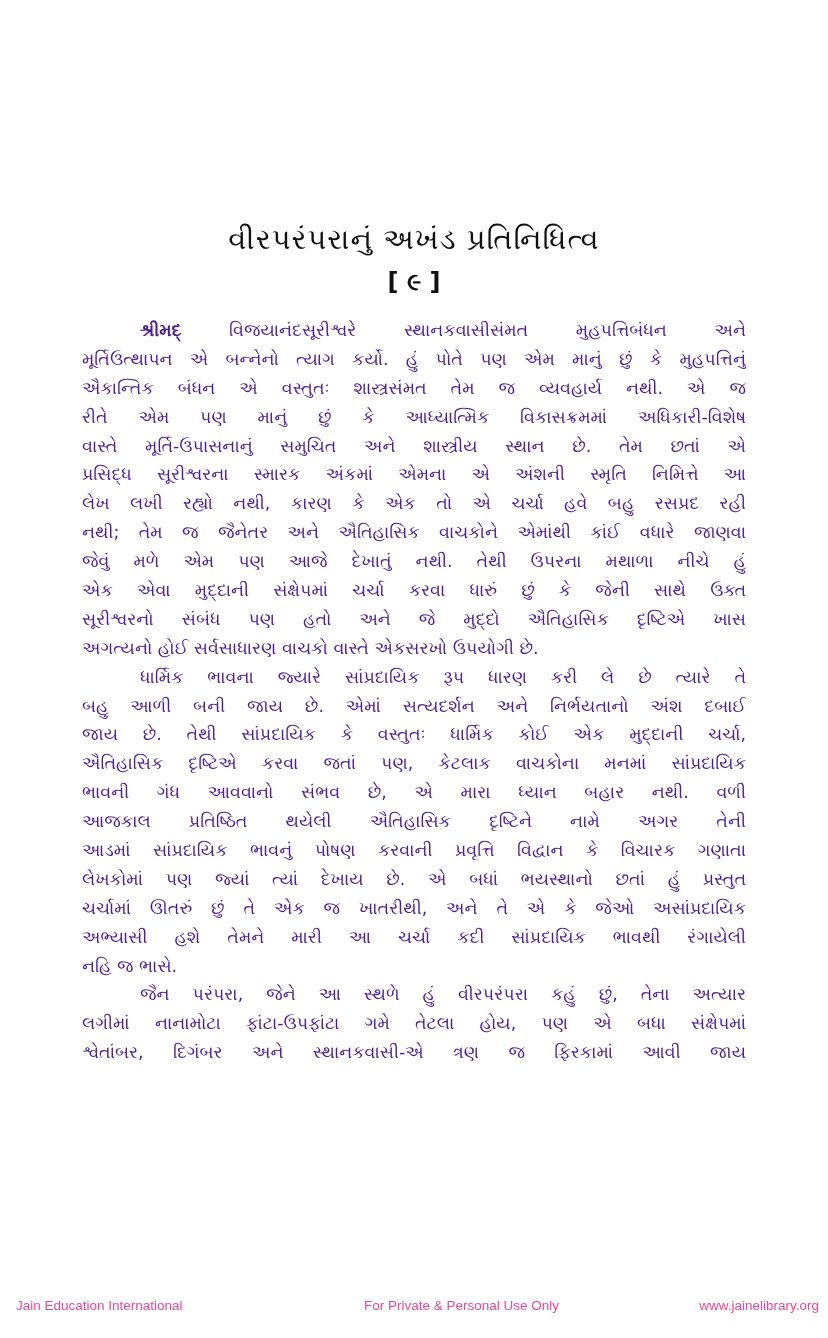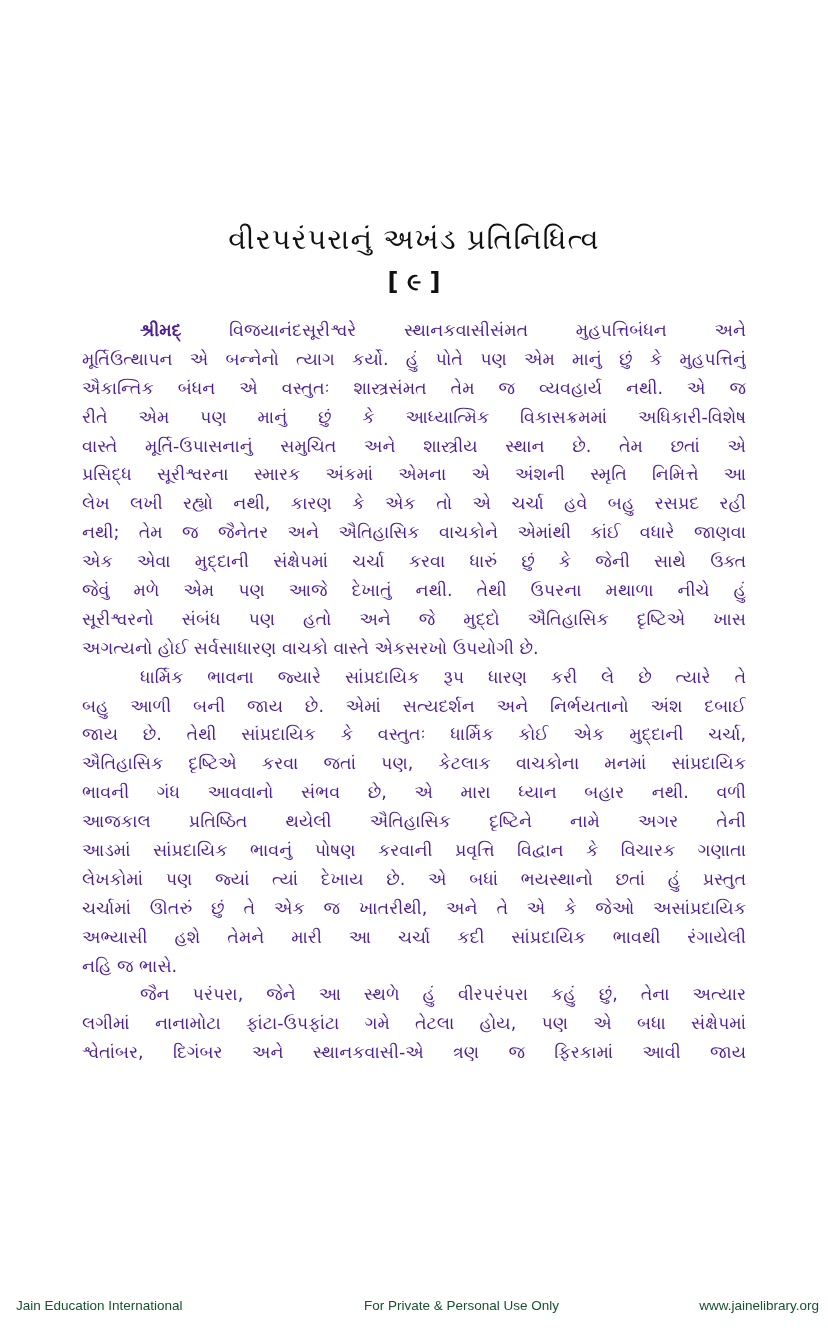--- a/index.html
+++ b/index.html
@@ -65,21 +65,21 @@
   .bold {
     font-weight: bold;
   }
   .footer {
     position: absolute;
     top: 1298px;
     left: 0; width: 828px;
     height: 20px;
     font-family: "Liberation Sans", sans-serif;
     font-size: 13.5px;
-    color: #14532d;
+    color: #ec4899;
   }
   .footer span {
     position: absolute;
     top: 0;
   }
   .footer .f-left { left: 16px; }
   .footer .f-center { left: 328px; margin-left: 36px; }
   .footer .f-right { right: 9px; }
 </style>
 </head>
@@ -94,22 +94,22 @@
 
     <div>
       <span class="line indent"><span class="bold">શ્રીમદ્</span><span> વિજયાનંદસૂરીશ્વરે સ્થાનકવાસીસંમત મુહપત્તિબંધન અને</span></span>
       <span class="line">મૂર્તિઉત્થાપન એ બન્નેનો ત્યાગ કર્યો. હું પોતે પણ એમ માનું છું કે મુહપત્તિનું</span>
       <span class="line">ઐકાન્તિક બંધન એ વસ્તુતઃ શાસ્ત્રસંમત તેમ જ વ્યવહાર્ય નથી. એ જ</span>
       <span class="line">રીતે એમ પણ માનું છું કે આધ્યાત્મિક વિકાસક્રમમાં અધિકારી-વિશેષ</span>
       <span class="line">વાસ્તે મૂર્તિ-ઉપાસનાનું સમુચિત અને શાસ્ત્રીય સ્થાન છે. તેમ છતાં એ</span>
       <span class="line">પ્રસિદ્ધ સૂરીશ્વરના સ્મારક અંકમાં એમના એ અંશની સ્મૃતિ નિમિત્તે આ</span>
       <span class="line">લેખ લખી રહ્યો નથી, કારણ કે એક તો એ ચર્ચા હવે બહુ રસપ્રદ રહી</span>
       <span class="line">નથી; તેમ જ જૈનેતર અને ઐતિહાસિક વાચકોને એમાંથી કાંઈ વધારે જાણવા</span>
+      <span class="line">જેવું મળે એમ પણ આજે દેખાતું નથી. તેથી ઉપરના મથાળા નીચે હું</span>
       <span class="line">એક એવા મુદ્દાની સંક્ષેપમાં ચર્ચા કરવા ધારું છું કે જેની સાથે ઉક્ત</span>
-      <span class="line">જેવું મળે એમ પણ આજે દેખાતું નથી. તેથી ઉપરના મથાળા નીચે હું</span>
       <span class="line">સૂરીશ્વરનો સંબંધ પણ હતો અને જે મુદ્દો ઐતિહાસિક દૃષ્ટિએ ખાસ</span>
       <span class="line last">અગત્યનો હોઈ સર્વસાધારણ વાચકો વાસ્તે એકસરખો ઉપયોગી છે.</span>
     </div>
 
     <div>
       <span class="line indent">ધાર્મિક ભાવના જ્યારે સાંપ્રદાયિક રૂપ ધારણ કરી લે છે ત્યારે તે</span>
       <span class="line">બહુ આળી બની જાય છે. એમાં સત્યદર્શન અને નિર્ભયતાનો અંશ દબાઈ</span>
       <span class="line">જાય છે. તેથી સાંપ્રદાયિક કે વસ્તુતઃ ધાર્મિક કોઈ એક મુદ્દાની ચર્ચા,</span>
       <span class="line">ઐતિહાસિક દૃષ્ટિએ કરવા જતાં પણ, કેટલાક વાચકોના મનમાં સાંપ્રદાયિક</span>
       <span class="line">ભાવની ગંધ આવવાનો સંભવ છે, એ મારા ધ્યાન બહાર નથી. વળી</span>

